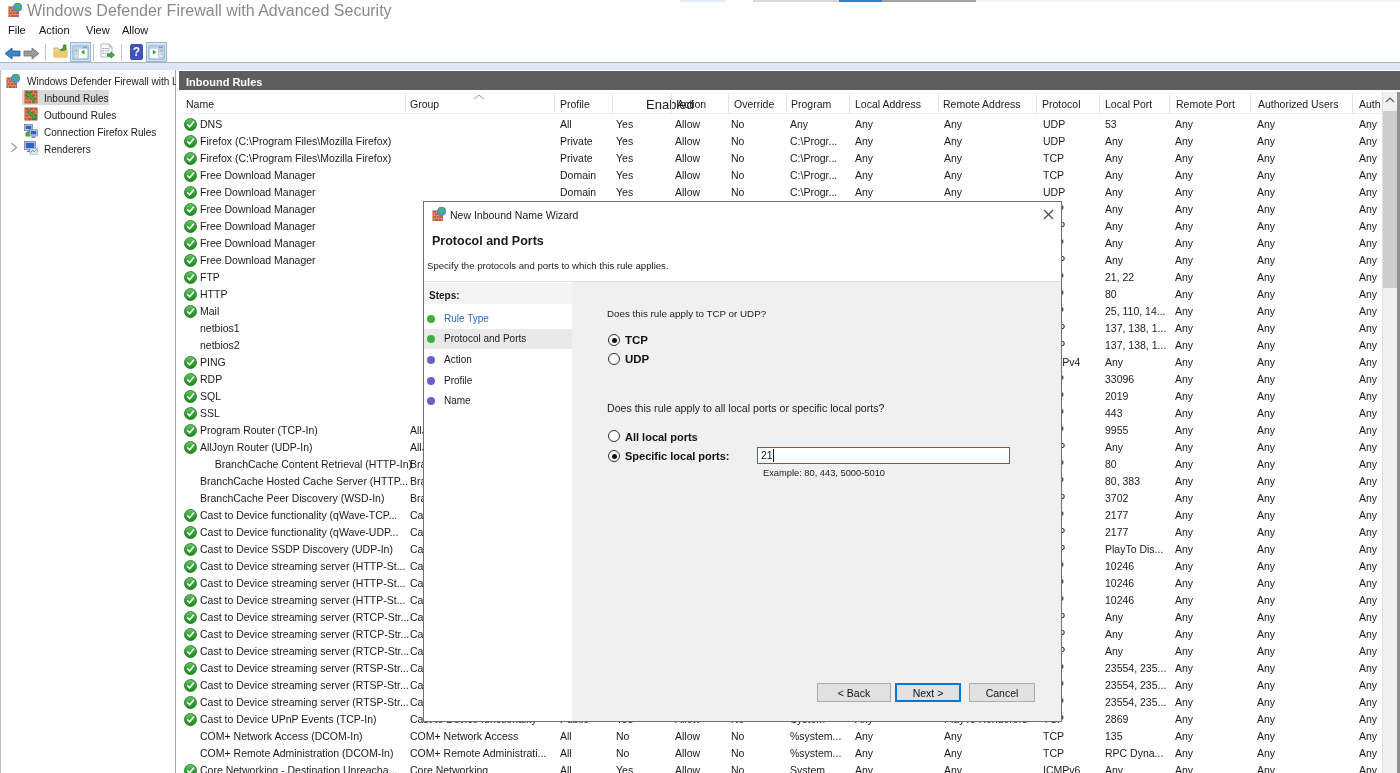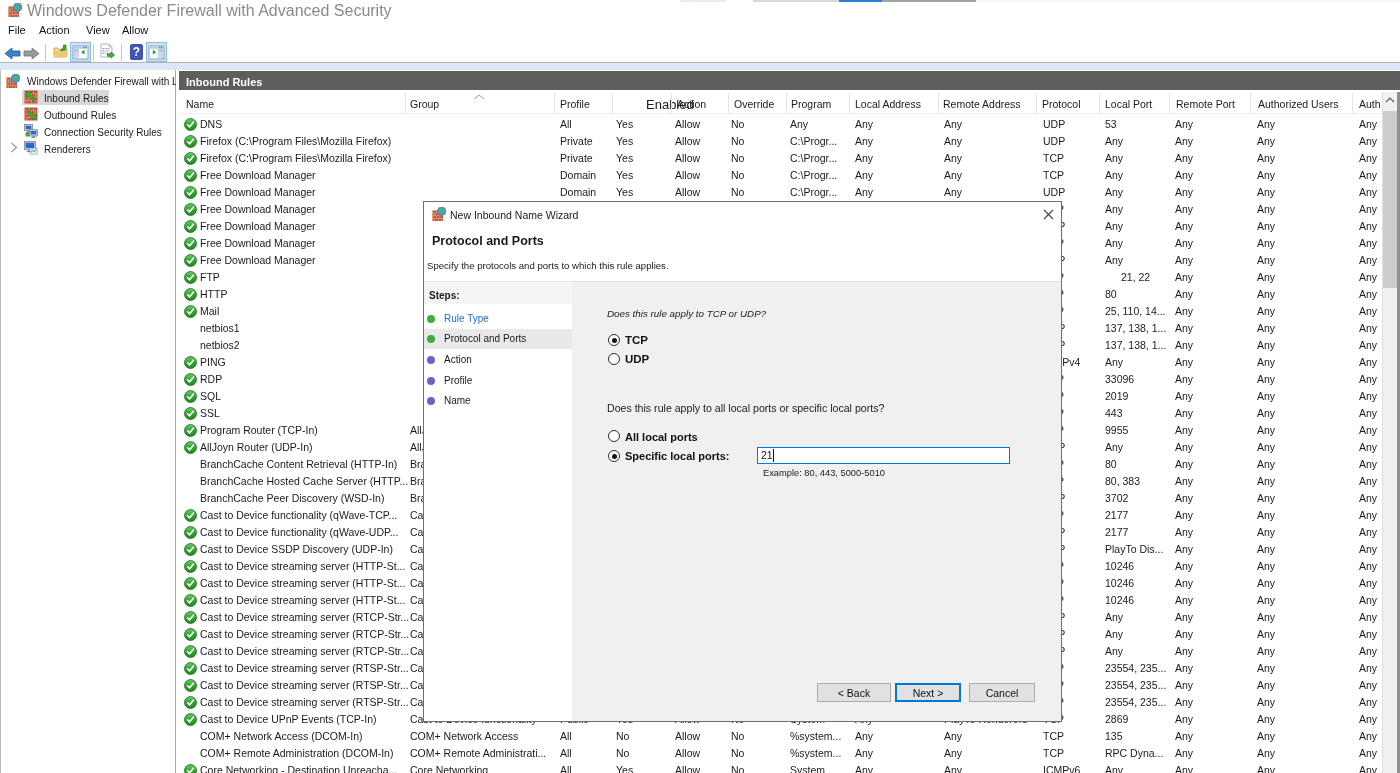--- a/index.html
+++ b/index.html
@@ -161,21 +161,21 @@
       <rect x="0.5" y="0.5" width="8" height="6.2" fill="#c8d4e2" stroke="#6b7685" stroke-width="0.7"></rect>
       <rect x="1.7" y="1.7" width="5.6" height="3.4000000000000004" fill="#2f63c9"></rect>
       <rect x="3.06" y="6.7" width="2.88" height="1.4" fill="#8c97a5"></rect>
       <rect x="2.1" y="8.1" width="4.8" height="1" fill="#6b7685"></rect>
       <rect x="1.5" y="8.5" width="4" height="4" fill="#4ca832"></rect>
       <rect x="5.5" y="5.8" width="8" height="6.2" fill="#c8d4e2" stroke="#6b7685" stroke-width="0.7"></rect>
       <rect x="6.7" y="7.0" width="5.6" height="3.4000000000000004" fill="#2f63c9"></rect>
       <rect x="8.06" y="12.0" width="2.88" height="1.4" fill="#8c97a5"></rect>
       <rect x="7.1" y="13.4" width="4.8" height="1" fill="#6b7685"></rect>
     </svg></div>
-<div style="position:absolute;left:44px;top:126px;font-size:10px;color:#1a1a1a;font-weight:normal;white-space:pre;line-height:13px;">Connection Security Rules</div>
+<div style="position:absolute;left:44px;top:126px;font-size:10px;color:#1a1a1a;font-weight:normal;white-space:pre;line-height:13px;">Connection Firefox Rules</div>
 <svg style="position:absolute;left:10px;top:142px;" width="8" height="11" viewBox="0 0 8 11">
     <path d="M1.5 1 L6.5 5.5 L1.5 10" stroke="#9a9a9a" stroke-width="1.2" fill="none"></path>
   </svg>
 <div style="position:absolute;left:24px;top:141px;width:14px;height:14px;"><svg width="14" height="14" viewBox="0 0 14 14">
       <rect x="0.5" y="0.5" width="11" height="8.2" fill="#c8d4e2" stroke="#6b7685" stroke-width="0.7"></rect>
       <rect x="1.7" y="1.7" width="8.6" height="5.3999999999999995" fill="#2f63c9"></rect>
       <rect x="4.02" y="8.7" width="3.96" height="1.4" fill="#8c97a5"></rect>
       <rect x="2.7" y="10.1" width="6.6" height="1" fill="#6b7685"></rect>
       <rect x="6" y="7.5" width="7.5" height="6" fill="#dce9f6" stroke="#8fb3d5" stroke-width="0.6"></rect>
       <path d="M6.8 11.5 L8.6 9.3 L10.2 10.8 L12.6 8.4" stroke="#3fae3f" stroke-width="1" fill="none"></path>
@@ -443,21 +443,21 @@
     </svg></div>
 <div style="position:absolute;left:200px;top:271px;width:212px;font-size:10.5px;color:#1a1a1a;white-space:pre;overflow:hidden;">FTP</div>
 <div style="position:absolute;left:560px;top:271px;font-size:10.5px;color:#1a1a1a;white-space:pre;">All</div>
 <div style="position:absolute;left:616px;top:271px;font-size:10.5px;color:#1a1a1a;white-space:pre;">Yes</div>
 <div style="position:absolute;left:675px;top:271px;font-size:10.5px;color:#1a1a1a;white-space:pre;">Allow</div>
 <div style="position:absolute;left:731px;top:271px;font-size:10.5px;color:#1a1a1a;white-space:pre;">No</div>
 <div style="position:absolute;left:790px;top:271px;font-size:10.5px;color:#1a1a1a;white-space:pre;">Any</div>
 <div style="position:absolute;left:855px;top:271px;font-size:10.5px;color:#1a1a1a;white-space:pre;">Any</div>
 <div style="position:absolute;left:944px;top:271px;font-size:10.5px;color:#1a1a1a;white-space:pre;">Any</div>
 <div style="position:absolute;left:1043px;top:271px;font-size:10.5px;color:#1a1a1a;white-space:pre;">TCP</div>
-<div style="position:absolute;left:1105px;top:271px;font-size:10.5px;color:#1a1a1a;white-space:pre;margin-left:16px;">21, 22</div>
+<div style="position:absolute;left:1105px;top:271px;font-size:10.5px;color:#1a1a1a;white-space:pre;">21, 22</div>
 <div style="position:absolute;left:1175px;top:271px;font-size:10.5px;color:#1a1a1a;font-weight:normal;white-space:pre;line-height:13.5px;">Any</div>
 <div style="position:absolute;left:1257px;top:271px;font-size:10.5px;color:#1a1a1a;font-weight:normal;white-space:pre;line-height:13.5px;">Any</div>
 <div style="position:absolute;left:1359px;top:271px;font-size:10.5px;color:#1a1a1a;font-weight:normal;white-space:pre;line-height:13.5px;">Any</div>
 <div style="position:absolute;left:184px;top:287px;"><svg width="13" height="13" viewBox="0 0 13 13">
       <defs>
         <linearGradient id="g1" x1="0" y1="0" x2="0" y2="1">
           <stop offset="0" stop-color="#6cc96c"></stop>
           <stop offset="0.5" stop-color="#35a435"></stop>
           <stop offset="1" stop-color="#1d8a1d"></stop>
         </linearGradient>
@@ -667,21 +667,21 @@
 <div style="position:absolute;left:675px;top:441px;font-size:10.5px;color:#1a1a1a;white-space:pre;">Allow</div>
 <div style="position:absolute;left:731px;top:441px;font-size:10.5px;color:#1a1a1a;white-space:pre;">No</div>
 <div style="position:absolute;left:790px;top:441px;font-size:10.5px;color:#1a1a1a;white-space:pre;">System</div>
 <div style="position:absolute;left:855px;top:441px;font-size:10.5px;color:#1a1a1a;white-space:pre;">Any</div>
 <div style="position:absolute;left:944px;top:441px;font-size:10.5px;color:#1a1a1a;white-space:pre;">Any</div>
 <div style="position:absolute;left:1043px;top:441px;font-size:10.5px;color:#1a1a1a;white-space:pre;">UDP</div>
 <div style="position:absolute;left:1105px;top:441px;font-size:10.5px;color:#1a1a1a;white-space:pre;">Any</div>
 <div style="position:absolute;left:1175px;top:441px;font-size:10.5px;color:#1a1a1a;font-weight:normal;white-space:pre;line-height:13.5px;">Any</div>
 <div style="position:absolute;left:1257px;top:441px;font-size:10.5px;color:#1a1a1a;font-weight:normal;white-space:pre;line-height:13.5px;">Any</div>
 <div style="position:absolute;left:1359px;top:441px;font-size:10.5px;color:#1a1a1a;font-weight:normal;white-space:pre;line-height:13.5px;">Any</div>
-<div style="position:absolute;left:200px;top:458px;width:212px;font-size:10.5px;color:#1a1a1a;white-space:pre;overflow:hidden;">BranchCache Content Retrieval (HTTP-In)</div>
+<div style="position:absolute;left:200px;top:458px;width:212px;font-size:10.5px;color:#1a1a1a;white-space:pre;overflow:hidden;text-align:right;">BranchCache Content Retrieval (HTTP-In)</div>
 <div style="position:absolute;left:410px;top:458px;width:142px;font-size:10.5px;color:#1a1a1a;white-space:pre;overflow:hidden;">BranchCache - Content Retr...</div>
 <div style="position:absolute;left:560px;top:458px;font-size:10.5px;color:#1a1a1a;white-space:pre;">All</div>
 <div style="position:absolute;left:616px;top:458px;font-size:10.5px;color:#1a1a1a;white-space:pre;">No</div>
 <div style="position:absolute;left:675px;top:458px;font-size:10.5px;color:#1a1a1a;white-space:pre;">Allow</div>
 <div style="position:absolute;left:731px;top:458px;font-size:10.5px;color:#1a1a1a;white-space:pre;">No</div>
 <div style="position:absolute;left:790px;top:458px;font-size:10.5px;color:#1a1a1a;white-space:pre;">SYSTEM</div>
 <div style="position:absolute;left:855px;top:458px;font-size:10.5px;color:#1a1a1a;white-space:pre;">Any</div>
 <div style="position:absolute;left:944px;top:458px;font-size:10.5px;color:#1a1a1a;white-space:pre;">Any</div>
 <div style="position:absolute;left:1043px;top:458px;font-size:10.5px;color:#1a1a1a;white-space:pre;">TCP</div>
 <div style="position:absolute;left:1105px;top:458px;font-size:10.5px;color:#1a1a1a;white-space:pre;">80</div>
@@ -1138,21 +1138,21 @@
 <div style="position:absolute;left:427px;top:315px;width:8px;height:8px;border-radius:50%;background:#3fae3f;z-index:13;"></div>
 <div style="position:absolute;left:444px;top:312px;font-size:10px;color:#2a6bc5;font-weight:normal;white-space:pre;line-height:13px;z-index:13;">Rule Type</div>
 <div style="position:absolute;left:427px;top:335px;width:8px;height:8px;border-radius:50%;background:#3fae3f;z-index:13;"></div>
 <div style="position:absolute;left:444px;top:332px;font-size:10px;color:#1a1a1a;font-weight:normal;white-space:pre;line-height:13px;z-index:13;">Protocol and Ports</div>
 <div style="position:absolute;left:427px;top:356px;width:8px;height:8px;border-radius:50%;background:#6565c8;z-index:13;"></div>
 <div style="position:absolute;left:444px;top:353px;font-size:10px;color:#1a1a1a;font-weight:normal;white-space:pre;line-height:13px;z-index:13;">Action</div>
 <div style="position:absolute;left:427px;top:377px;width:8px;height:8px;border-radius:50%;background:#6565c8;z-index:13;"></div>
 <div style="position:absolute;left:444px;top:374px;font-size:10px;color:#1a1a1a;font-weight:normal;white-space:pre;line-height:13px;z-index:13;">Profile</div>
 <div style="position:absolute;left:427px;top:397px;width:8px;height:8px;border-radius:50%;background:#6565c8;z-index:13;"></div>
 <div style="position:absolute;left:444px;top:394px;font-size:10px;color:#1a1a1a;font-weight:normal;white-space:pre;line-height:13px;z-index:13;">Name</div>
-<div style="position:absolute;left:607px;top:308px;font-size:9.8px;color:#1a1a1a;font-weight:normal;white-space:pre;line-height:12.8px;z-index:12;font-style:italic;">Does this rule apply to TCP or UDP?</div>
+<div style="position:absolute;left:607px;top:308px;font-size:9.8px;color:#1a1a1a;font-weight:normal;white-space:pre;line-height:12.8px;z-index:12;">Does this rule apply to TCP or UDP?</div>
 <div style="position:absolute;left:607.5px;top:333.5px;width:12px;height:12px;border-radius:50%;background:#fff;border:1.4px solid #2e2e2e;z-index:13;">
     <div style="position:absolute;left:3.5px;top:3.5px;width:5px;height:5px;border-radius:50%;background:#111;"></div>
   </div>
 <div style="position:absolute;left:625px;top:333px;font-size:11.5px;color:#111;font-weight:bold;white-space:pre;line-height:14.5px;z-index:12;">TCP</div>
 <div style="position:absolute;left:607.5px;top:352.5px;width:12px;height:12px;border-radius:50%;background:#fff;border:1.4px solid #2e2e2e;z-index:13;"></div>
 <div style="position:absolute;left:625px;top:352px;font-size:11.5px;color:#111;font-weight:bold;white-space:pre;line-height:14.5px;z-index:12;">UDP</div>
 <div style="position:absolute;left:607px;top:402px;font-size:10.6px;color:#1a1a1a;font-weight:normal;white-space:pre;line-height:13.6px;z-index:12;">Does this rule apply to all local ports or specific local ports?</div>
 <div style="position:absolute;left:607.5px;top:430px;width:12px;height:12px;border-radius:50%;background:#fff;border:1.4px solid #2e2e2e;z-index:13;"></div>
 <div style="position:absolute;left:625px;top:430px;font-size:11px;color:#111;font-weight:bold;white-space:pre;line-height:14px;z-index:12;">All local ports</div>
 <div style="position:absolute;left:607.5px;top:449.5px;width:12px;height:12px;border-radius:50%;background:#fff;border:1.4px solid #2e2e2e;z-index:13;">

